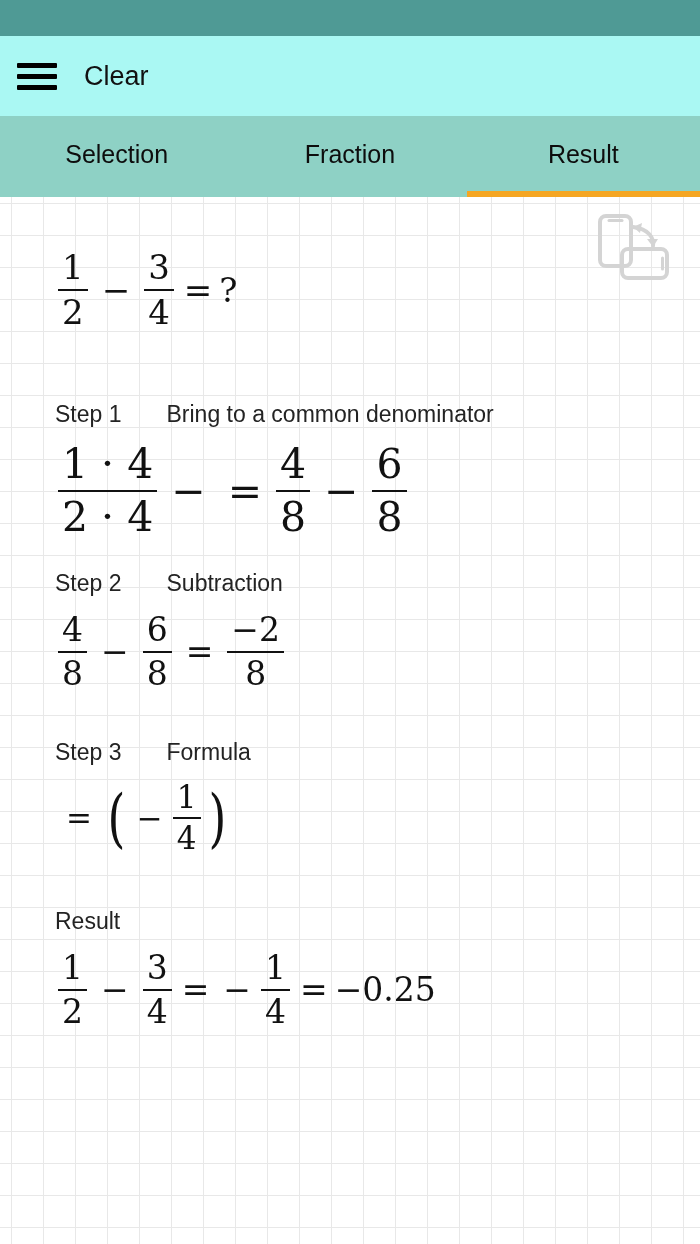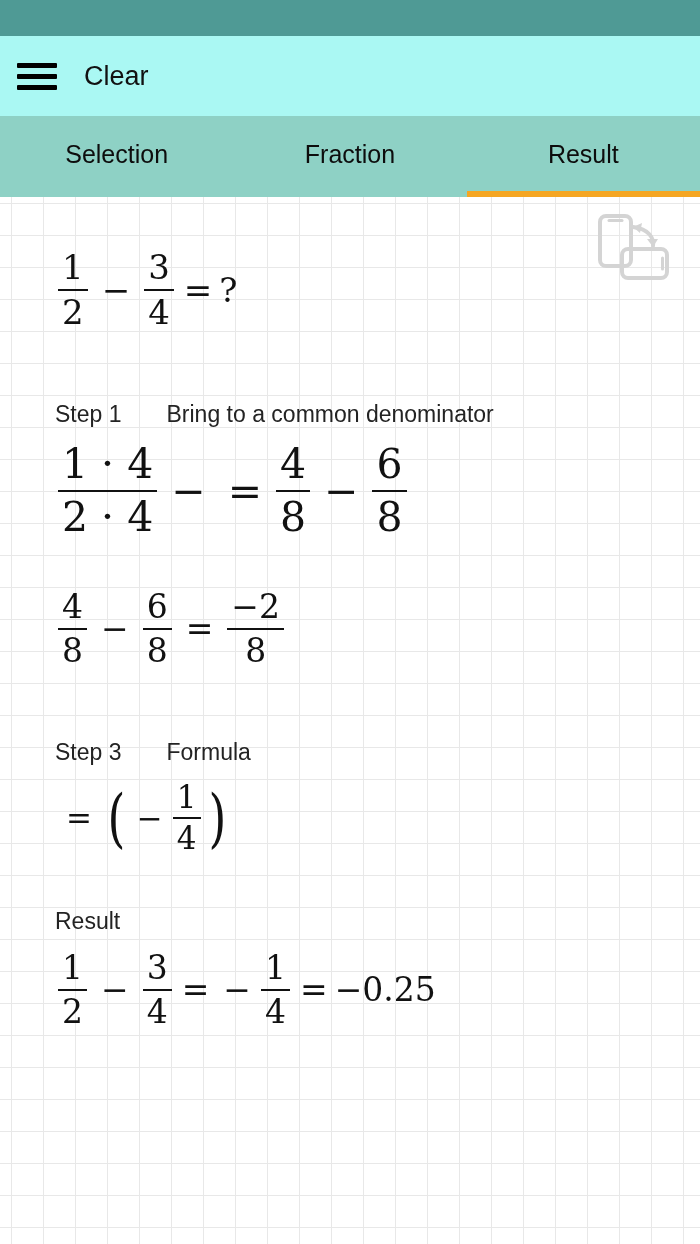--- a/index.html
+++ b/index.html
@@ -279,20 +279,23 @@
         <span class="op">−</span>
         <span class="frac">
           <span class="num">6</span>
           <span class="bar"></span>
           <span class="den">8</span>
         </span>
       </div>
     </div>
 
     <div class="section" style="top:375px;">
+      <div class="section-label">
+        <span class="step-word">Step 2</span><span class="step-desc">Subtraction</span>
+      </div>
       <div class="math" style="font-size:33px; margin-top:16px;">
         <span class="frac">
           <span class="num">4</span>
           <span class="bar"></span>
           <span class="den">8</span>
         </span>
         <span class="op">−</span>
         <span class="frac">
           <span class="num">6</span>
           <span class="bar"></span>

